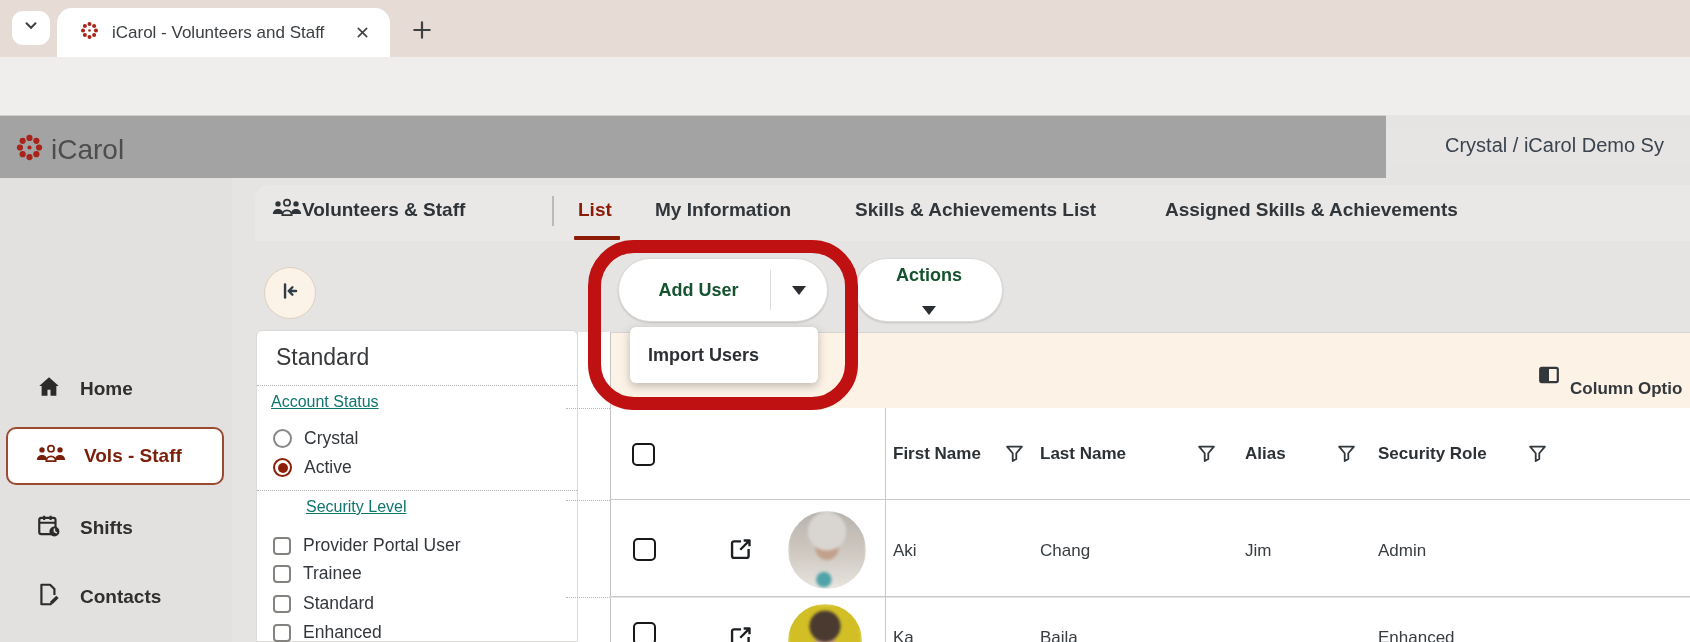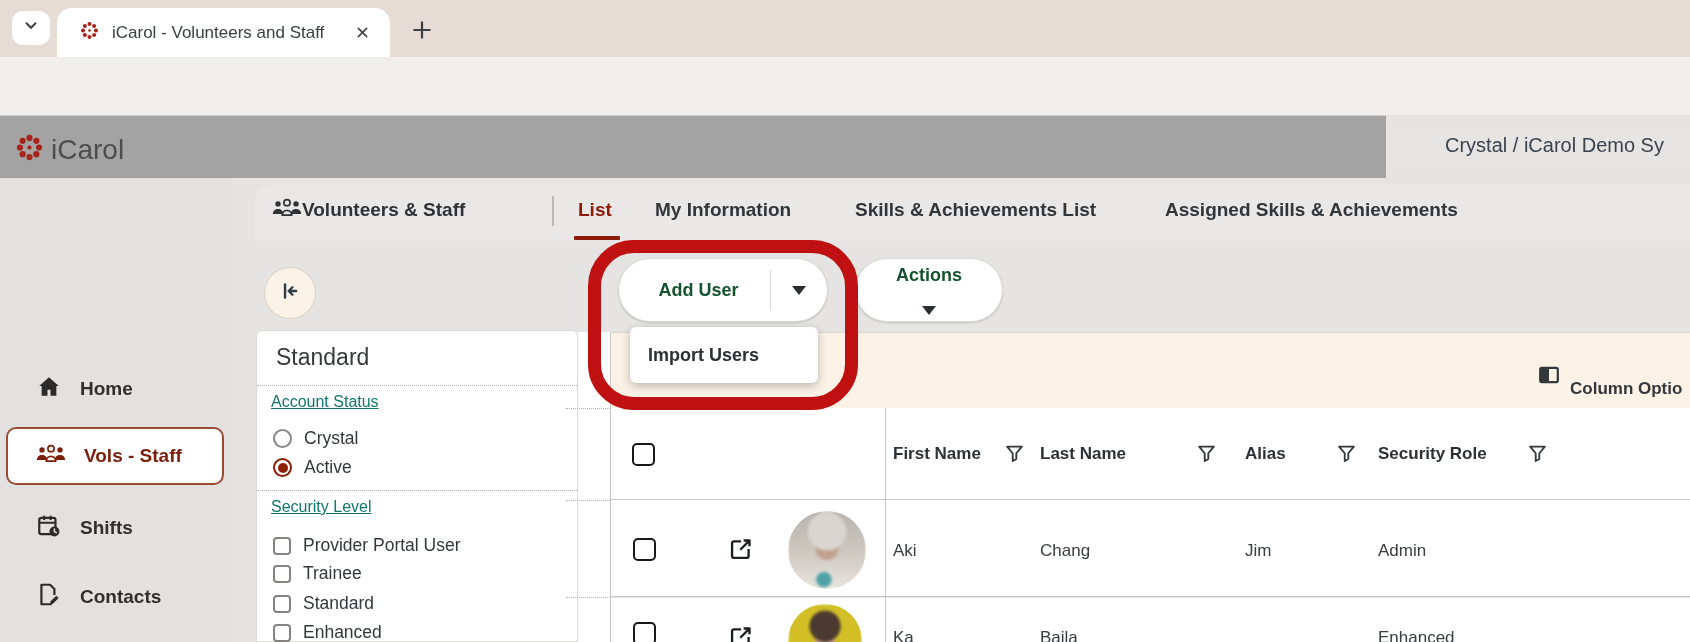--- a/index.html
+++ b/index.html
@@ -274,21 +274,21 @@
     <div class="fheading" style="top:62px;">Account Status</div>
     <div class="fopt" style="top:97px;">
       <span class="radio"></span>
       <span class="olbl">Crystal</span>
     </div>
     <div class="fopt" style="top:126px;">
       <span class="radio checked"></span>
       <span class="olbl">Active</span>
     </div>
     <div class="dotline" style="top:159px;"></div>
-    <div class="fheading" style="top:167px;">Security Level</div>
+    <div class="fheading" style="top:167px;margin-left:35px;">Security Level</div>
     <div class="fopt" style="top:204px;">
       <span class="cbx"></span>
       <span class="olbl">Provider Portal User</span>
     </div>
     <div class="fopt" style="top:232px;">
       <span class="cbx"></span>
       <span class="olbl">Trainee</span>
     </div>
     <div class="fopt" style="top:262px;">
       <span class="cbx"></span>

